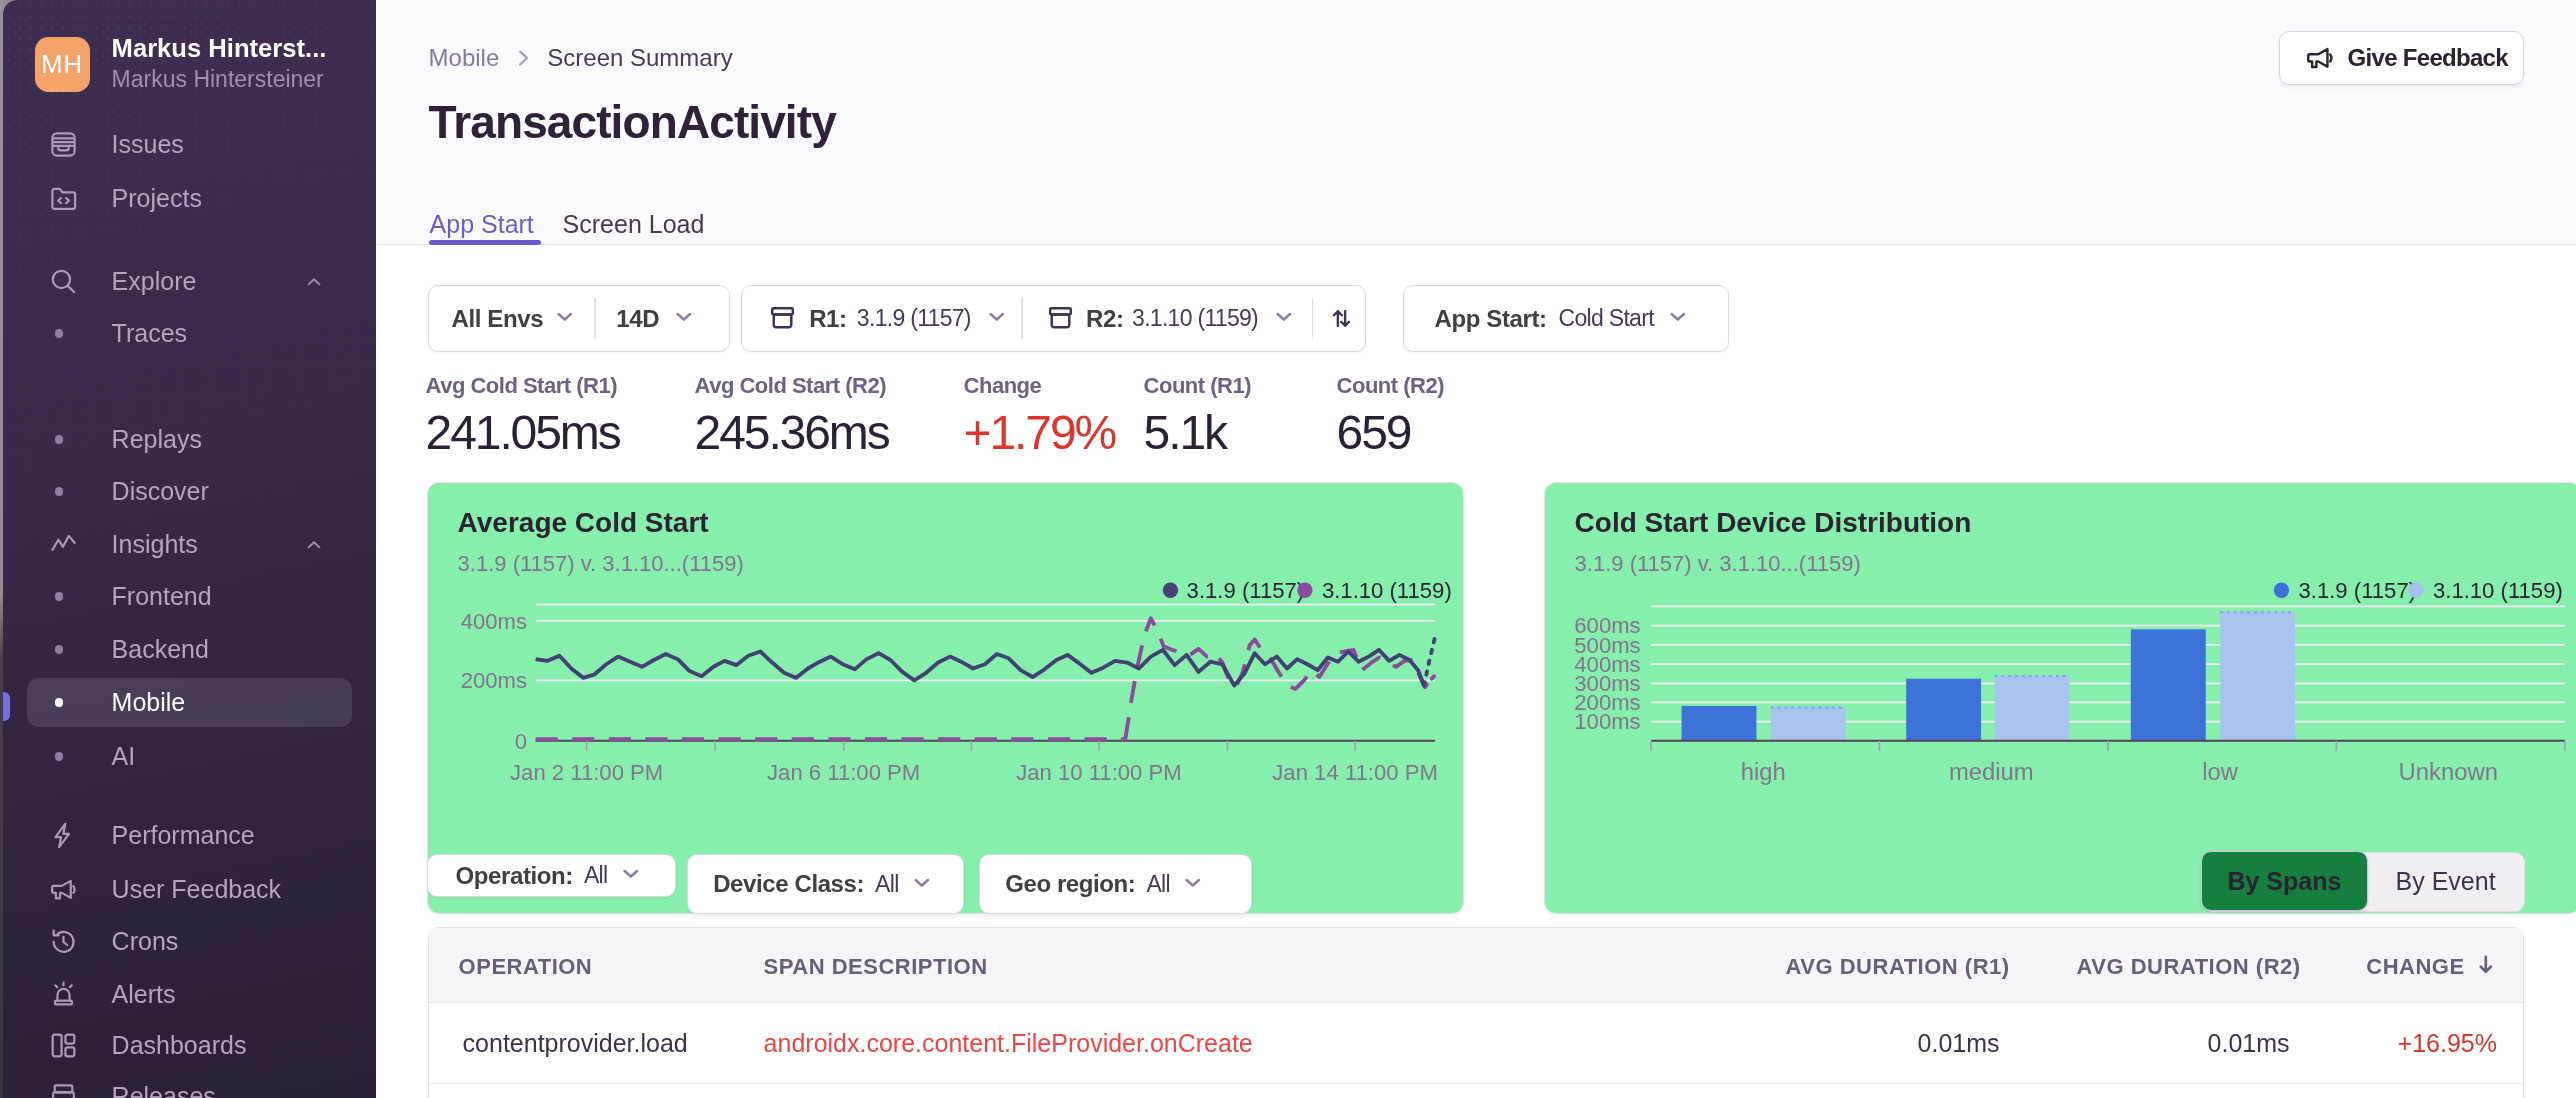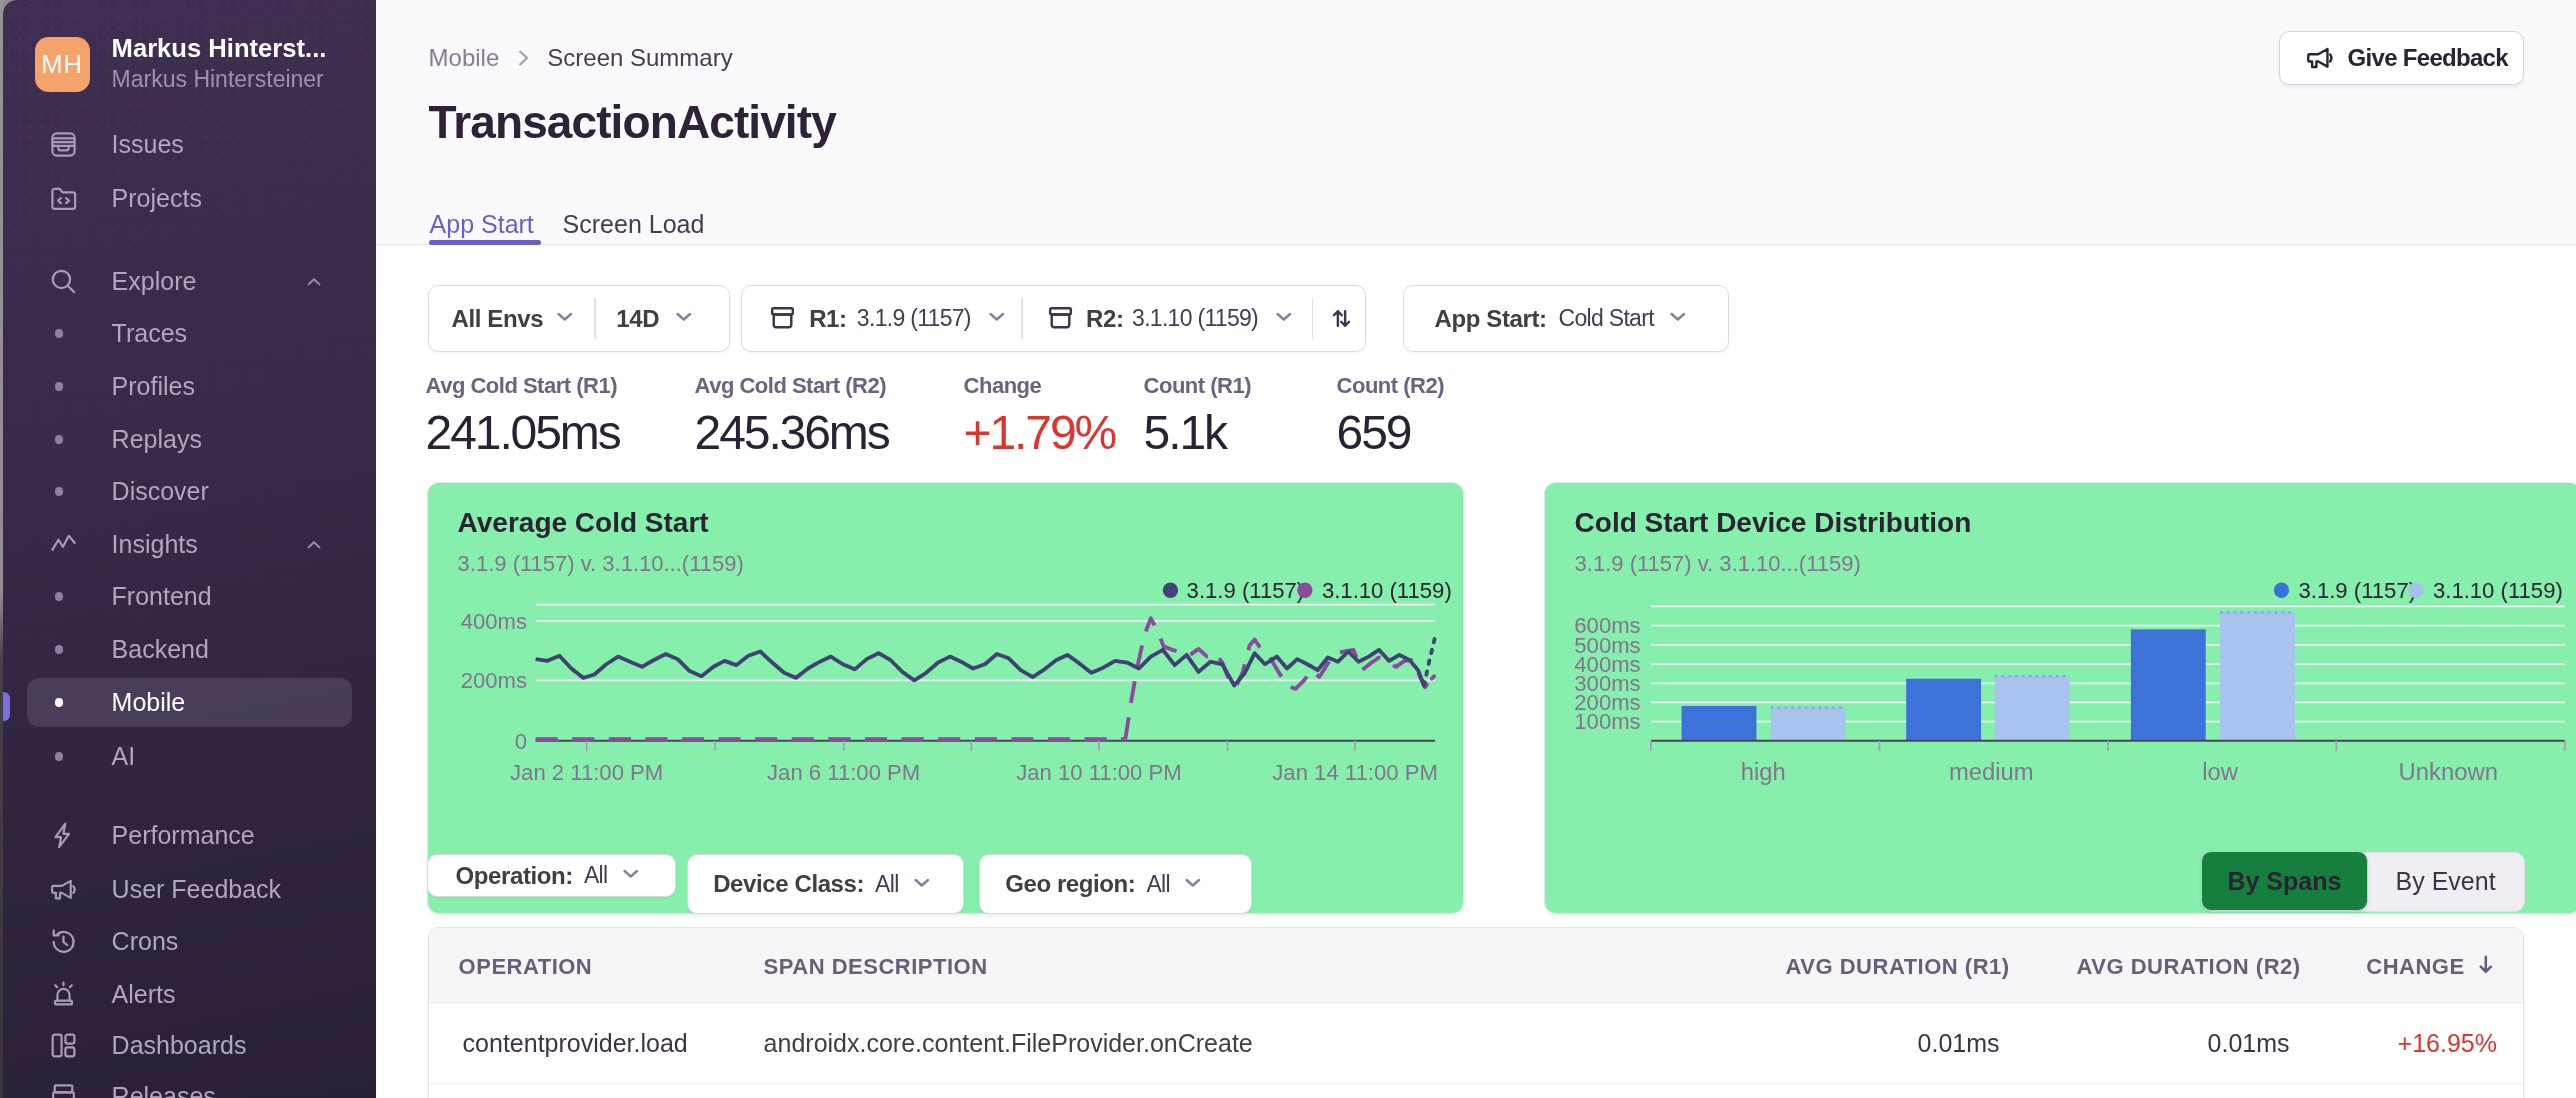--- a/index.html
+++ b/index.html
@@ -286,21 +286,21 @@
       <div class="th" style="left:30px">OPERATION</div>
       <div class="th" style="left:335px">SPAN DESCRIPTION</div>
       <div class="th" style="right:513px">AVG DURATION (R1)</div>
       <div class="th" style="right:222px">AVG DURATION (R2)</div>
       <div class="th" style="right:58px">CHANGE</div>
       <svg class="sortarr" style="right:24px; top:24px;" viewBox="0 0 24 24">
             <path d="M12 4.5v14M12 18.5l-4.8-4.8M12 18.5l4.8-4.8"></path>
           </svg>
     </div>
     <div class="td" style="left:34px">contentprovider.load</div>
-    <div class="td" style="left:335px; color:#404040">androidx.core.content.FileProvider.onCreate</div>
+    <div class="td" style="left:335px; color:#ef4444">androidx.core.content.FileProvider.onCreate</div>
     <div class="td" style="right:523px">0.01ms</div>
     <div class="td" style="right:233px">0.01ms</div>
     <div class="td" style="right:25.6px; color:#dd352b">+16.95%</div>
     <div id="row2"></div>
   </div>
 </div>
 <div id="side">
   <div id="dots"></div>
   <div id="avatar">MH</div>
   <div id="uname">Markus Hinterst...</div>
@@ -327,24 +327,20 @@
         </svg>
         <span class="nlabel">Explore</span>
         <svg class="nchev" viewBox="0 0 24 24">
           <path d="M6.6 14.4L12 9.2l5.4 5.2"></path>
         </svg>
       </div>
 <div class="nav" style="top:309px">
         <span class="ndot"></span>
         <span class="nlabel">Traces</span>
       </div>
-<div class="nav" style="top:362px">
-        <span class="ndot"></span>
-        <span class="nlabel">Profiles</span>
-      </div>
 <div class="nav" style="top:415px">
         <span class="ndot"></span>
         <span class="nlabel">Replays</span>
       </div>
 <div class="nav" style="top:467px">
         <span class="ndot"></span>
         <span class="nlabel">Discover</span>
       </div>
 <div class="nav" style="top:520px">
         <svg class="nicon" viewBox="0 0 24 24">

